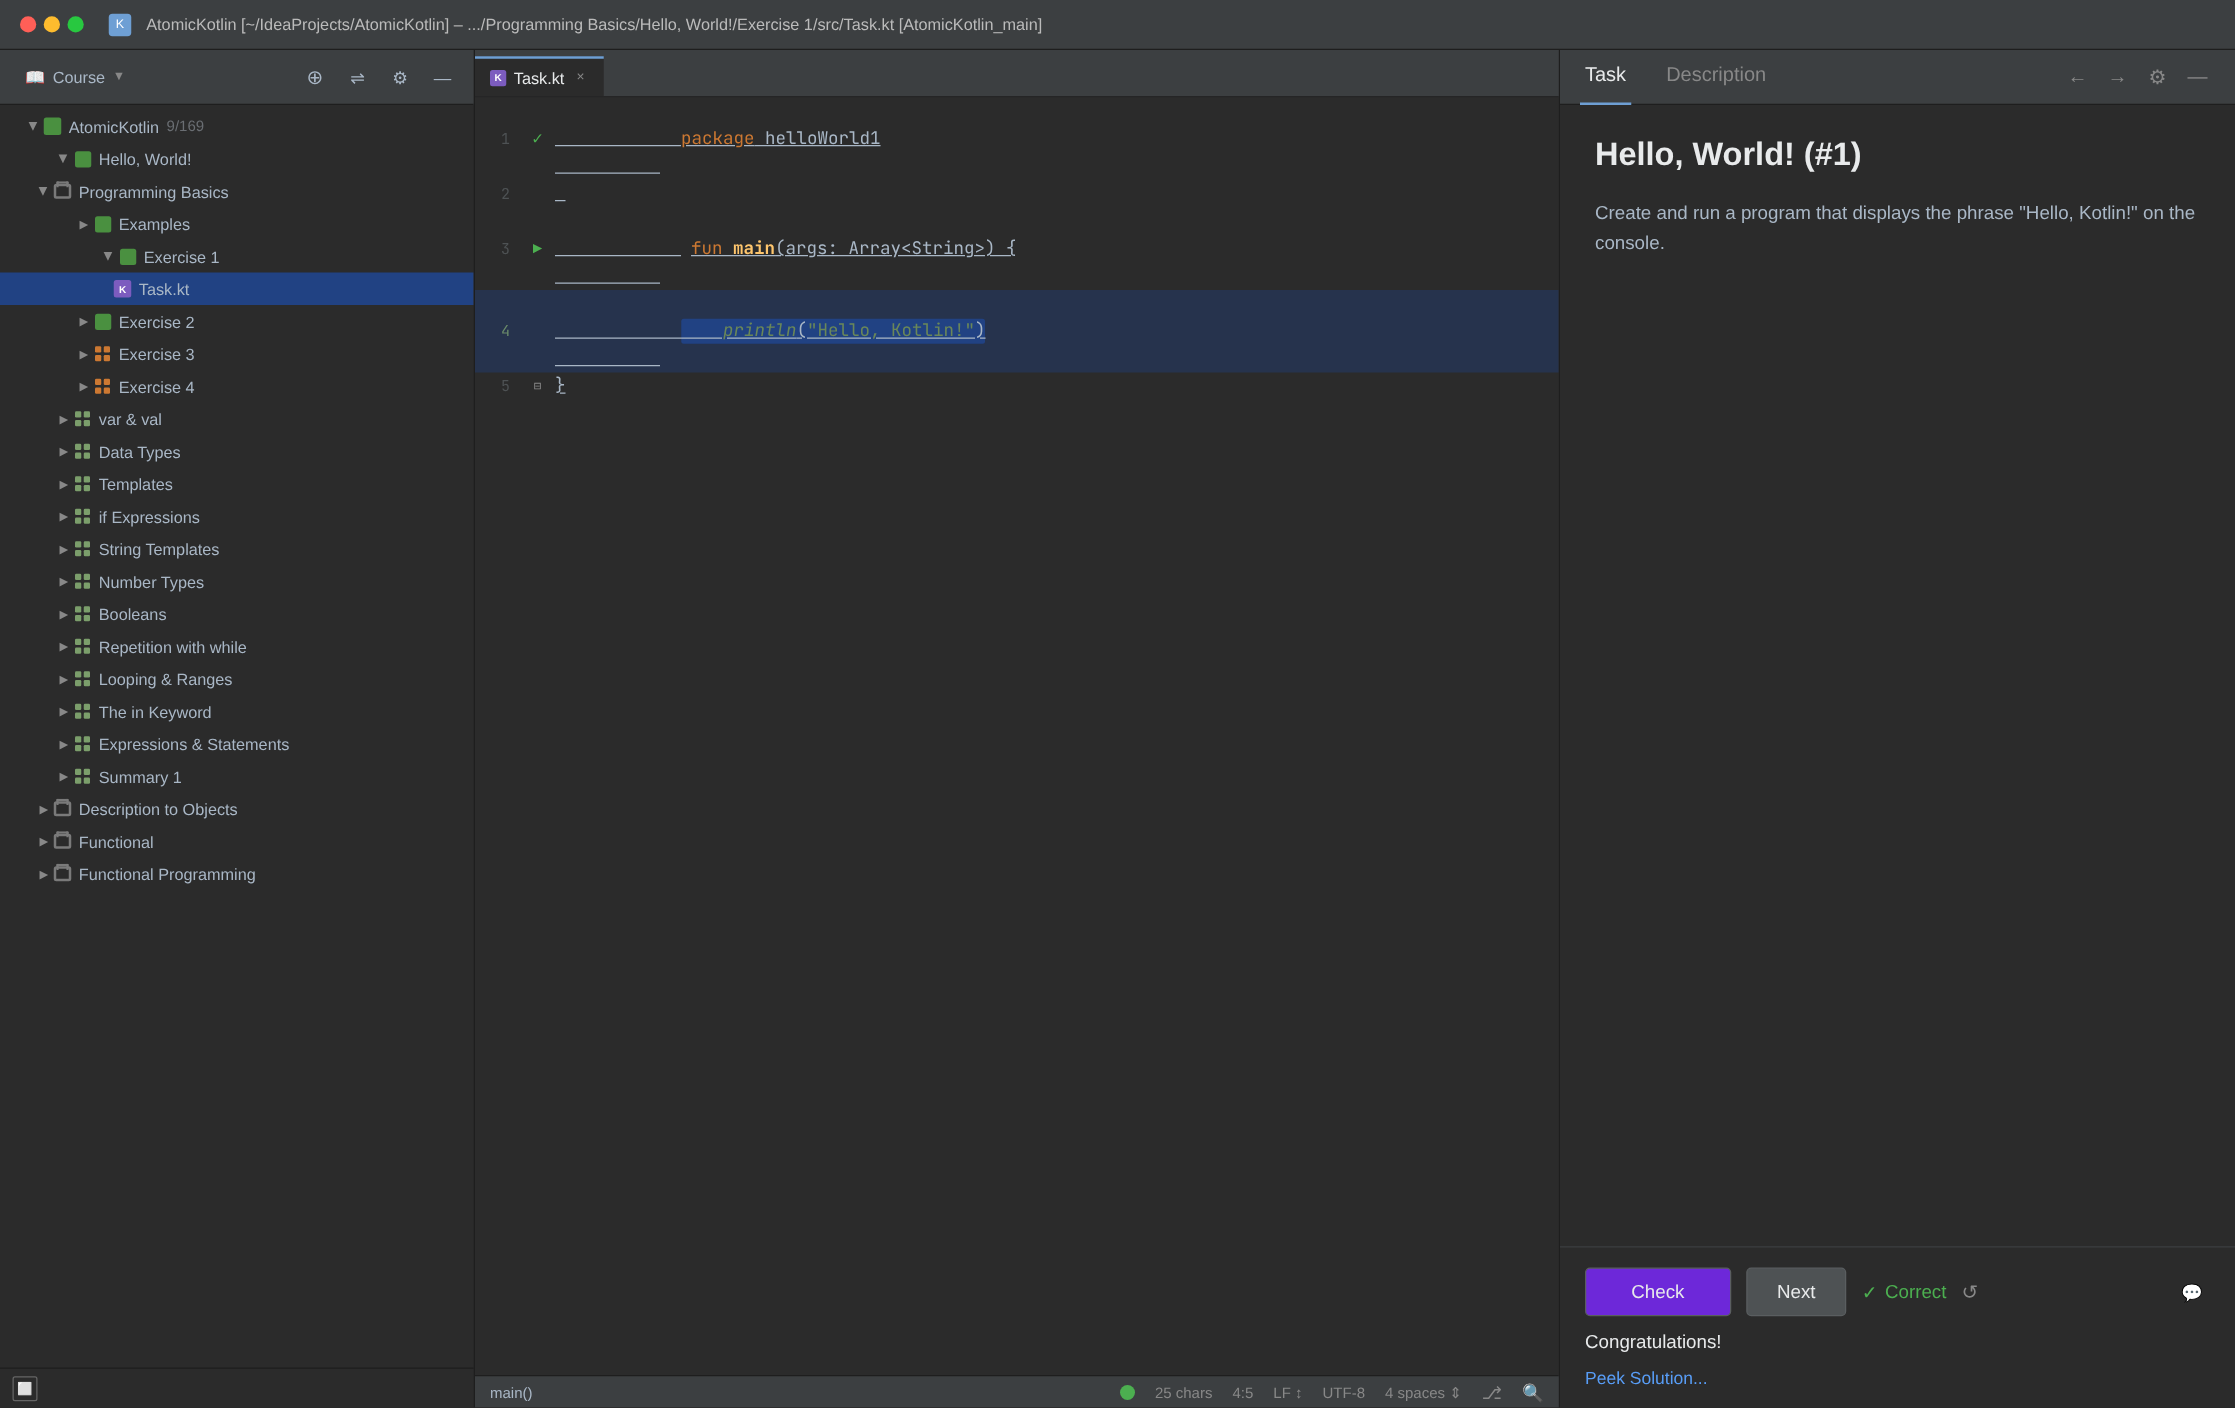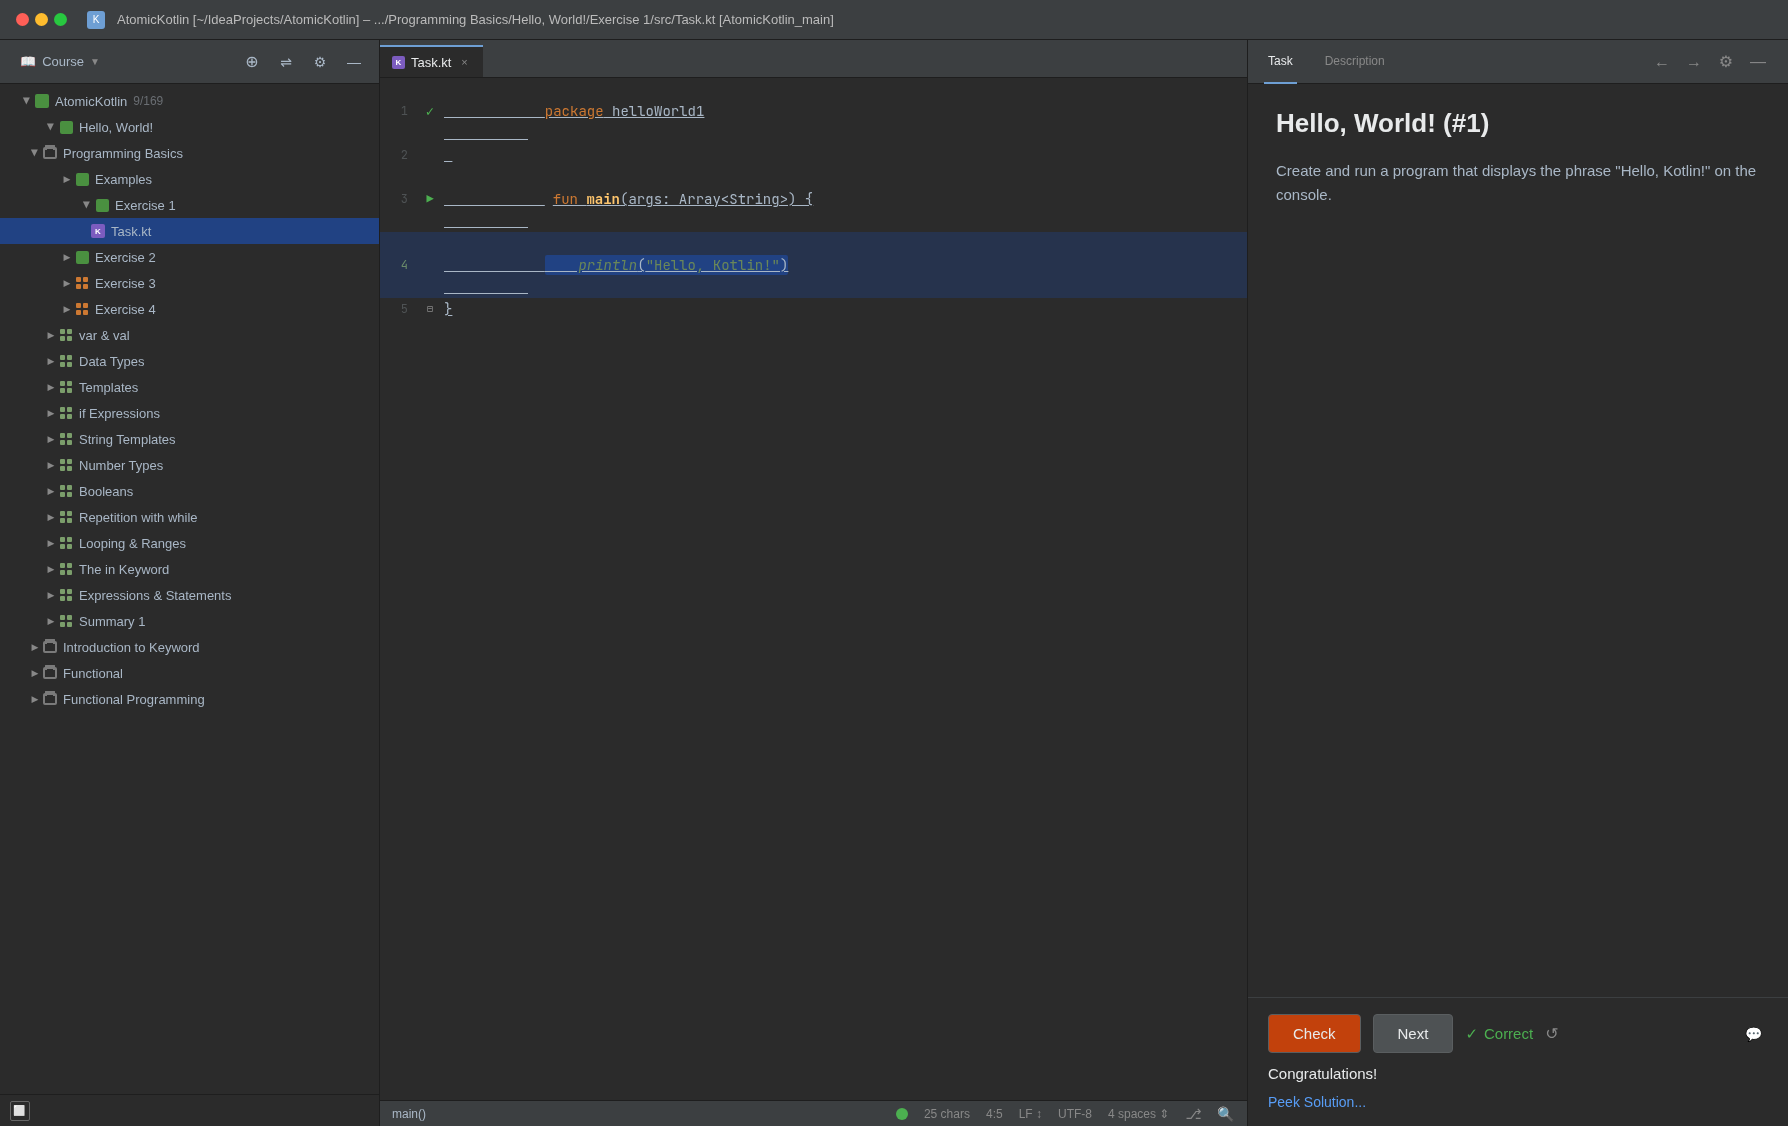--- a/index.html
+++ b/index.html
@@ -351,21 +351,21 @@
       display: flex;
       align-items: center;
       padding: 0 16px;
       gap: 24px;
       border-bottom: 1px solid #1e1e1e;
     }
     .right-tab {
       height: 44px;
       display: flex;
       align-items: center;
-      font-size: 12px;
+      font-size: 16px;
       color: #888;
       cursor: pointer;
       border-bottom: 2px solid transparent;
       padding: 0 4px;
     }
     .right-tab.active {
       color: #e8eaeb;
       border-bottom-color: #6e9fd4;
     }
     .right-nav {
@@ -408,24 +408,24 @@
       display: flex;
       flex-direction: column;
       gap: 12px;
     }
     .footer-buttons {
       display: flex;
       align-items: center;
       gap: 12px;
     }
     .btn-check {
-      background: #c2410c;
+      background: #6d28d9;
       color: #e8eaeb;
       border: 1px solid #5a5e60;
-      padding: 10px 24px;
+      padding: 10px 36px;
       border-radius: 4px;
       font-size: 15px;
       cursor: pointer;
     }
     .btn-next {
       background: #4e5254;
       color: #e8eaeb;
       border: 1px solid #5a5e60;
       padding: 10px 24px;
       border-radius: 4px;
@@ -744,21 +744,21 @@
           </div>
         </div>
         <span class="item-label">Summary 1</span>
       </div>
 
       <div class="tree-item" style="padding-left: 28px;">
         <div class="tree-arrow">▶</div>
         <div class="item-icon">
           <div class="icon-folder"></div>
         </div>
-        <span class="item-label">Introduction to Keyword</span>
+        <span class="item-label">Description to Objects</span>
       </div>
 
       <div class="tree-item" style="padding-left: 28px;">
         <div class="tree-arrow">▶</div>
         <div class="item-icon">
           <div class="icon-folder"></div>
         </div>
         <span class="item-label">Functional</span>
       </div>
 

